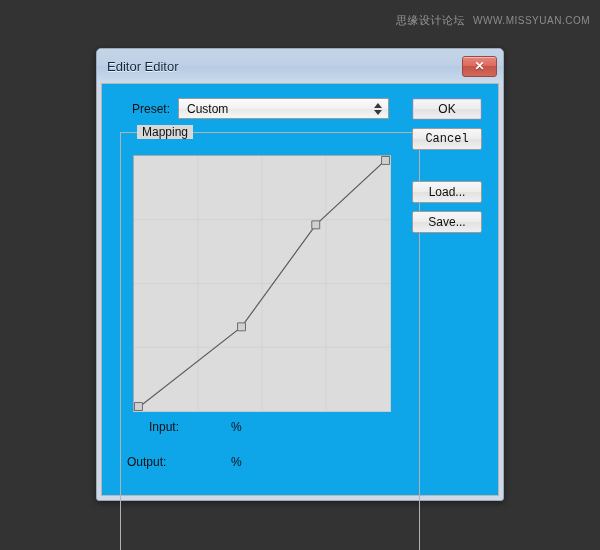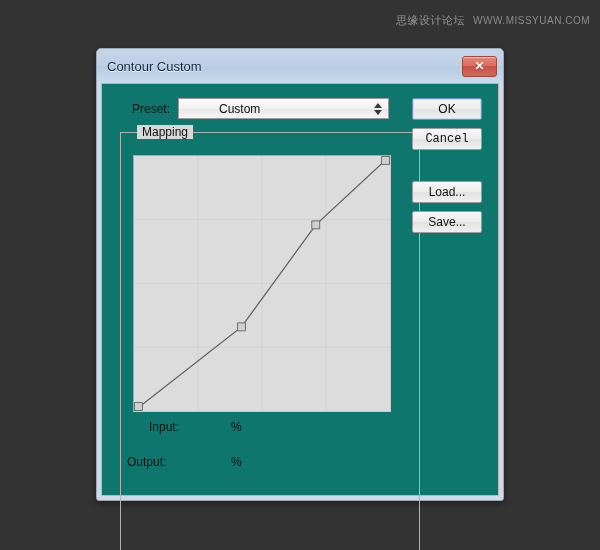--- a/index.html
+++ b/index.html
@@ -96,21 +96,21 @@
     font-family: "Liberation Sans", sans-serif;
   }
 
   
   #client {
     position: absolute;
     left: 4px;
     top: 34px;
     right: 4px;
     bottom: 4px;
-    background: #0f766e;
+    background: #0ea5e9;
     border: 1px solid #b7b7b7;
     box-sizing: border-box;
   }
 
   
   #preset-row {
     position: absolute;
     left: 30px;
     top: 14px;
     display: flex;
@@ -128,22 +128,21 @@
     border: 1px solid #9a9a9a;
     box-sizing: border-box;
     display: flex;
     align-items: center;
     position: relative;
     cursor: pointer;
   }
   #preset-value {
     font-size: 12px;
     color: #0c0c0c;
-    padding-left: 16px;
-    margin-left: 24px;
+    padding-left: 8px;
   }
   #preset-spinner {
     position: absolute;
     right: 6px;
     top: 0;
     height: 100%;
     display: flex;
     flex-direction: column;
     justify-content: center;
     align-items: center;
@@ -234,21 +233,21 @@
 </head>
 <body>
 
 <div id="watermark">
   <span class="wm-cn">思缘设计论坛</span><span class="wm-url">WWW.MISSYUAN.COM</span>
 </div>
 
 <div id="dialog">
 
   <div id="titlebar">
-    <div id="title-text">Contour Custom</div>
+    <div id="title-text">Editor Editor</div>
     <div id="close-btn">
       <span class="glyph">✕</span>
     </div>
   </div>
 
   <div id="client">
 
     <div id="preset-row">
       <span id="preset-label">Preset:</span>
       <div id="preset-select">

